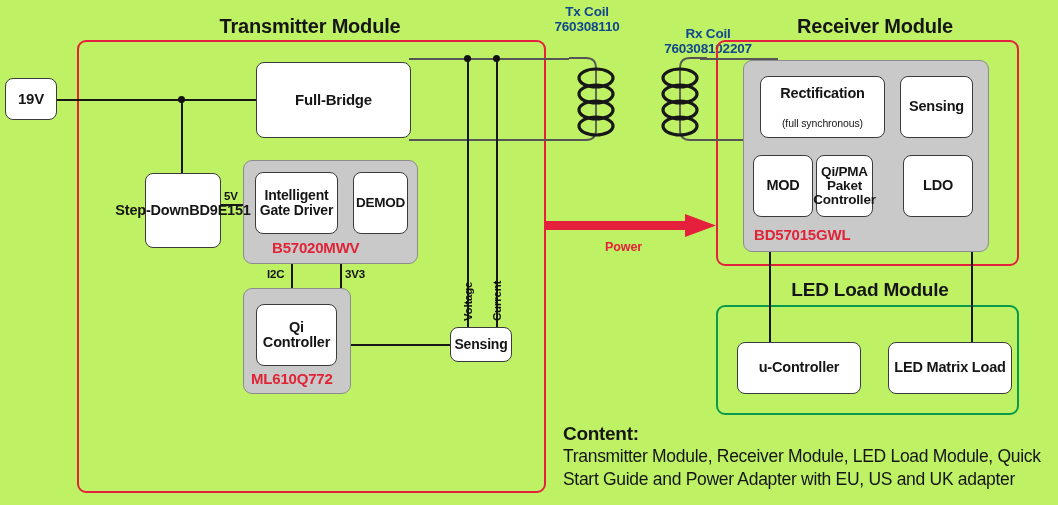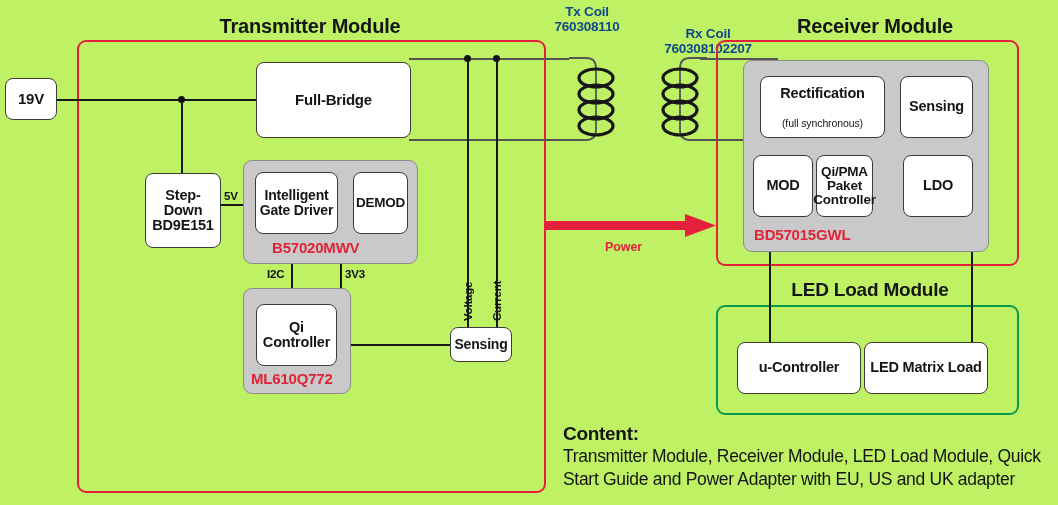--- a/index.html
+++ b/index.html
@@ -214,21 +214,21 @@
   <div class="abs wire-h wire-grey" style="left:700px; top:58px; width:78px;"></div>
   <div class="abs wire-h wire-grey" style="left:700px; top:139px; width:78px;"></div>
 
   <div class="abs wire-v" style="left:769px; top:252px; height:90px;"></div>
   <div class="abs wire-v" style="left:971px; top:252px; height:90px;"></div>
 
   <div class="abs blk" style="left:5px; top:78px; width:52px; height:42px; font-size:15px;">19V</div>
 
   <div class="abs blk" style="left:256px; top:62px; width:155px; height:76px; font-size:15px;">Full-Bridge</div>
 
-  <div class="abs blk" style="left:145px; top:173px; width:76px; height:75px; font-size:14.5px; flex-direction:column;">
+  <div class="abs blk" style="left:145px; top:173px; width:76px; height:75px; font-size:14.5px; flex-direction:row;">
     <span>Step-</span>
     <span>Down</span>
     <span>BD9E151</span>
   </div>
 
   <div class="abs ic" style="left:243px; top:160px; width:175px; height:104px;"></div>
   <div class="abs blk" style="left:255px; top:172px; width:83px; height:62px; font-size:14px; flex-direction:column;">
     <span>Intelligent</span>
     <span>Gate Driver</span>
   </div>
@@ -272,21 +272,21 @@
     <span>Paket</span>
     <span>Controller</span>
   </div>
 
   <div class="abs blk" style="left:903px; top:155px; width:70px; height:62px; font-size:14.5px;">LDO</div>
 
   <div class="ic-label" style="left:754px; top:226px; font-size:15px;">BD57015GWL</div>
 
   <div class="abs blk" style="left:737px; top:342px; width:124px; height:52px; font-size:14.5px;text-align:center;">u-Controller</div>
 
-  <div class="abs blk" style="left:864px; top:342px; width:124px; height:52px; font-size:14.5px;">LED Matrix Load</div>
+  <div class="abs blk" style="left:888px; top:342px; width:124px; height:52px; font-size:14.5px;">LED Matrix Load</div>
 
   <div class="abs" style="left:563px; top:423px; width:495px;">
     <div class="content-head">Content:</div>
     <div class="content-body">Transmitter Module, Receiver Module, LED Load Module, Quick</div>
     <div class="content-body">Start Guide and Power Adapter with EU, US and UK adapter</div>
   </div>
 
 </div>
 
 </body></html>

